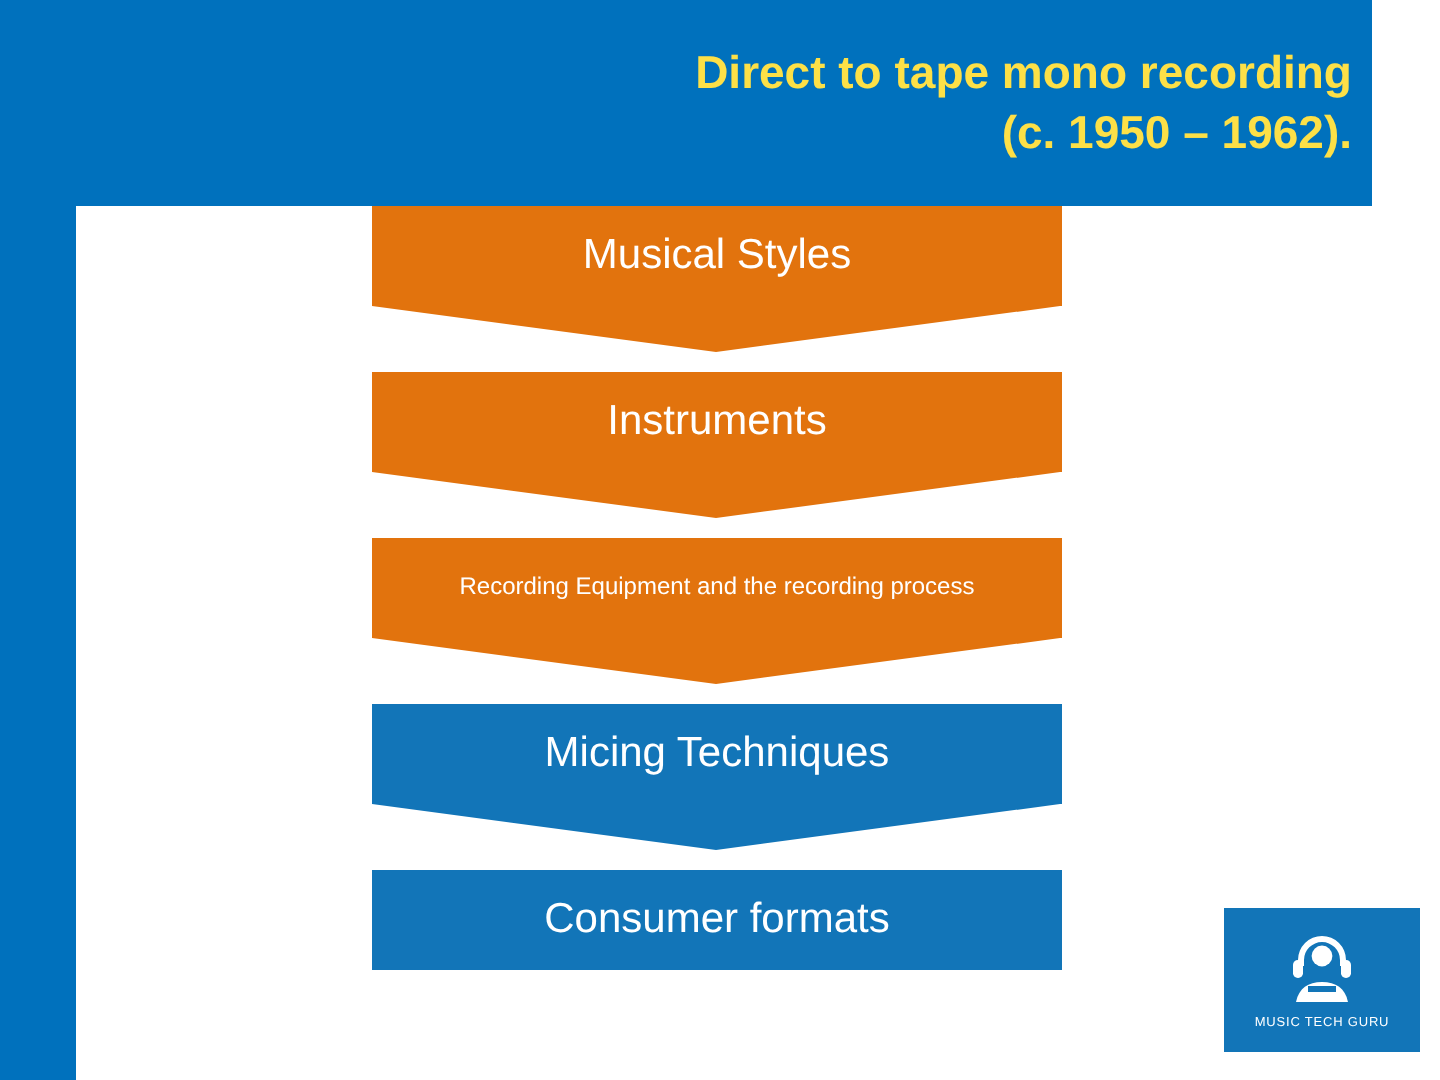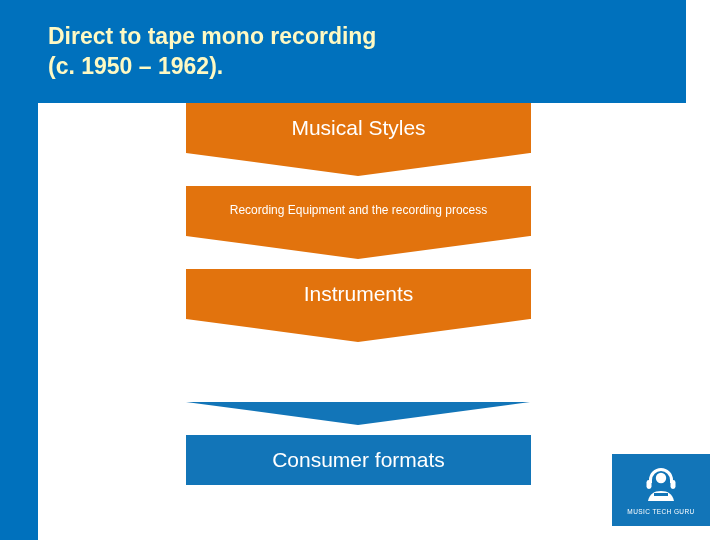--- a/index.html
+++ b/index.html
@@ -31,25 +31,25 @@
     left: 38px;
     top: 0;
     width: 648px;
     height: 103px;
     background: #0071bd;
     display: flex;
     align-items: center;
     justify-content: center;
   }
   .title-text {
-    color: #fef9c3;
+    color: #fde047;
     font-size: 23px;
     font-weight: bold;
     line-height: 1.28;
-    text-align: left;
+    text-align: right;
     width: 100%;
     padding: 0 10px;
     box-sizing: border-box;
   }
   .title-line { display: block; }
 
   
   .chevron-stack {
     position: absolute;
     left: 186px;
@@ -140,35 +140,38 @@
 
 <div class="chevron-stack">
 
   <div class="chevron c-orange size-lg">
     <div class="body">
       <span class="label">Musical Styles</span>
     </div>
     <div class="arrow"></div>
   </div>
 
+  <div class="chevron c-orange size-lg">
+    <div class="body">
+      <span class="label">Instruments</span>
+    </div>
+    <div class="arrow"></div>
+  </div>
+
   <div class="chevron c-orange size-sm">
     <div class="body">
       <span class="label">Recording Equipment and the recording process</span>
     </div>
     <div class="arrow"></div>
   </div>
 
-  <div class="chevron c-orange size-lg">
+  <div class="chevron c-blue size-lg">
     <div class="body">
-      <span class="label">Instruments</span>
+      <span class="label">Micing Techniques</span>
     </div>
-    <div class="arrow"></div>
-  </div>
-
-  <div class="chevron c-blue size-lg">
     <div class="arrow"></div>
   </div>
 
 
   <div class="chevron c-blue size-lg">
     <div class="body">
       <span class="label">Consumer formats</span>
     </div>
   </div>
 

